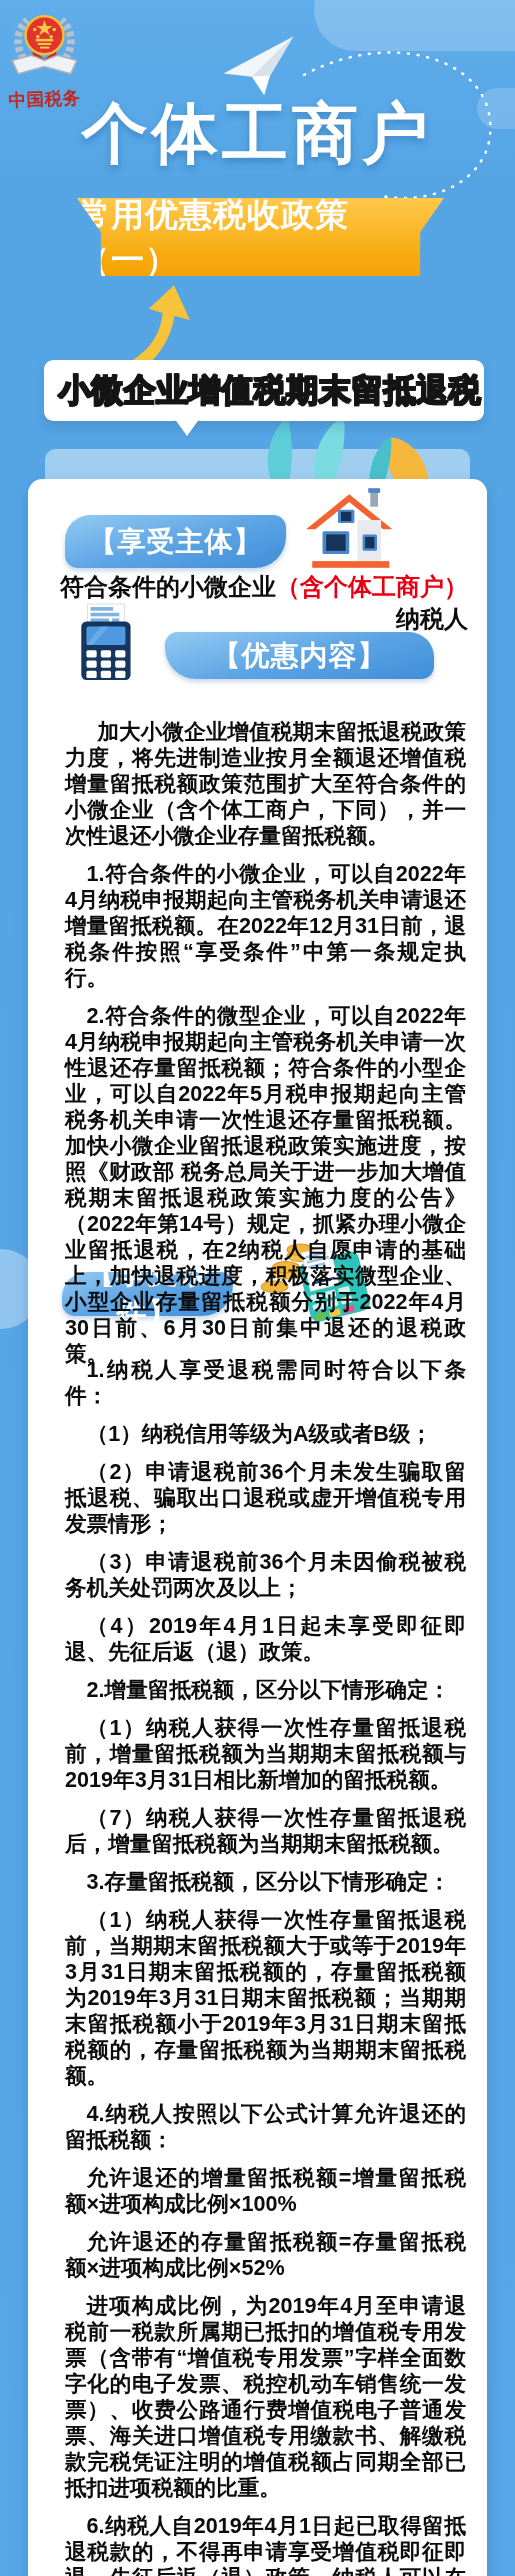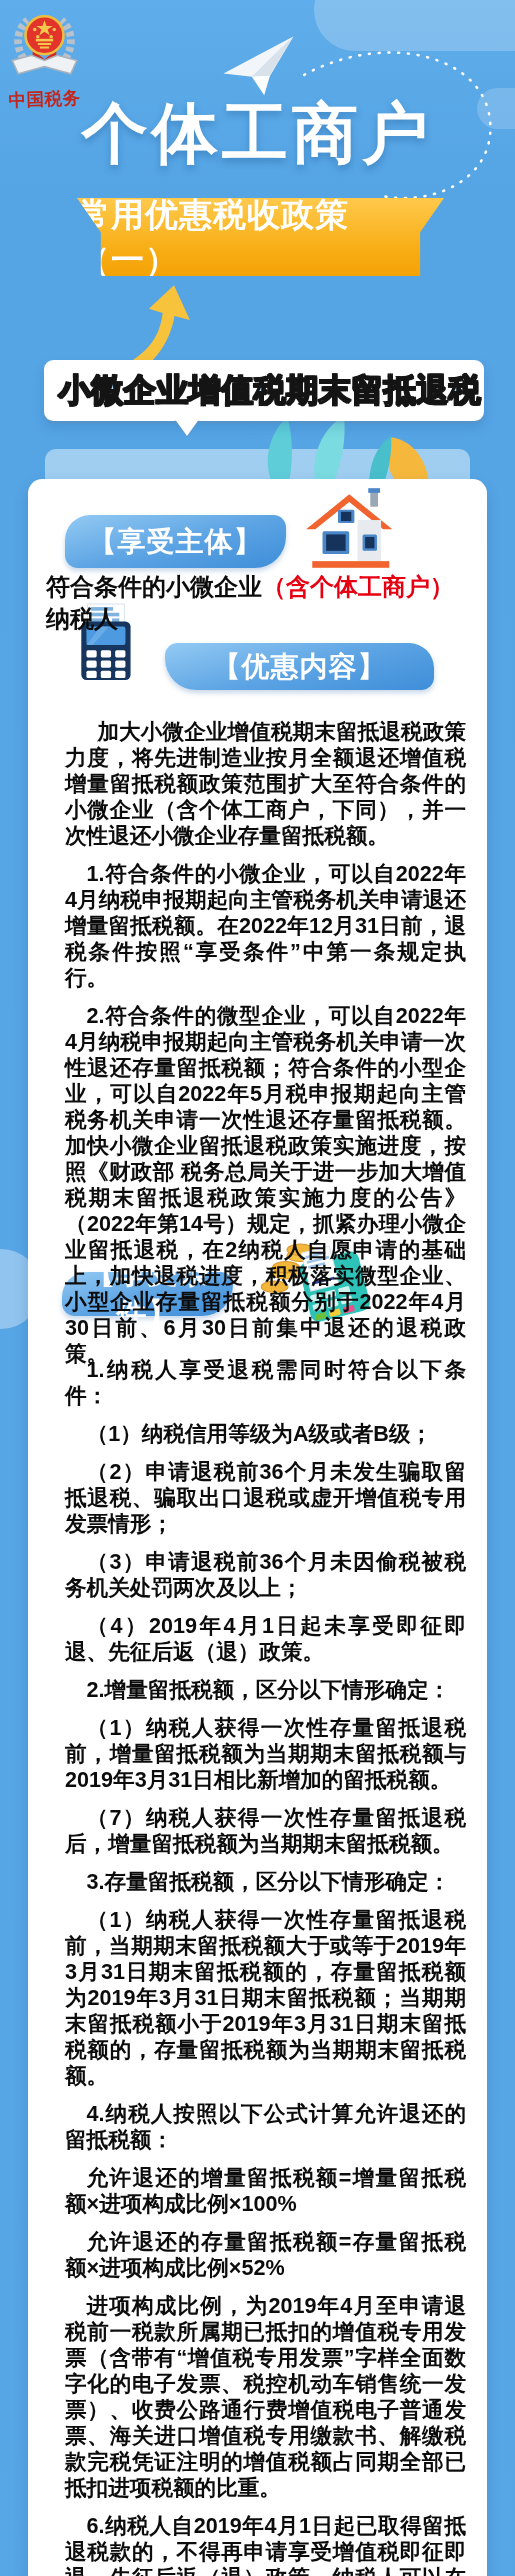--- a/index.html
+++ b/index.html
@@ -46,32 +46,32 @@
   #leaves{left:241px;top:406px;width:211px;height:88px;z-index:1;}
   #deck-top{left:45px;top:449px;width:425px;height:46px;background:#9FCEF1;border-radius:11.3px;z-index:0;}
   #card{left:28px;top:479px;width:459px;height:2599px;background:#fff;border-radius:14.4px;
     box-shadow:0 6.2px 13.4px rgba(20,80,140,0.22);z-index:2;}
 
   
   .badge{display:flex;align-items:center;justify-content:center;color:#fff;font-weight:800;
     background:linear-gradient(165deg,#93CAF3 0%,#5AA2E3 55%,#3F8ED9 100%);
     box-shadow:0 3.1px 5.2px rgba(40,100,170,0.25);z-index:4;letter-spacing:1px;}
   .badge-a{border-radius:25px 12.4px 31px 12.4px;}
-  .badge-b{border-radius:12.4px 25px 12.4px 31px;margin-top:11px;}
+  .badge-b{border-radius:12.4px 25px 12.4px 31px;}
   #badge-subject{left:65px;top:515px;width:221px;height:53px;font-size:28px;}
   #badge-benefit{left:165px;top:632px;width:269px;height:47px;font-size:28px;}
   #badge-conditions{left:62px;top:1272px;width:171px;height:44px;font-size:30px;text-align:center;}
 
   
   #house-icon{left:302px;top:488px;width:95px;height:80px;z-index:4;}
   #calculator-icon{left:80px;top:603px;width:57px;height:78px;z-index:4;}
   #pos-icon{left:255px;top:1226px;width:116px;height:103px;z-index:4;}
 
   
-  #subject-line{left:46px;top:571px;width:422px;text-align:left;font-size:24px;font-weight:700;color:#0c0c0c;z-index:5;}
+  #subject-line{left:46px;top:571px;width:422px;text-align:right;font-size:24px;font-weight:700;color:#0c0c0c;z-index:5;}
   #subject-line .hl{color:#E60012;font-weight:800;}
   .body-text{z-index:5;color:#0c0c0c;}
   .body-text p{margin:12px;font-size:21.6px;line-height:26px;font-weight:600;text-align:justify;text-indent:1em;}
   .body-text p.lead{text-indent:1.5em;}
   #benefit-text{left:53px;top:707px;width:425px;}
   #conditions-text{left:53px;top:1345px;width:425px;}
 </style>
 </head>
 <body>
 

